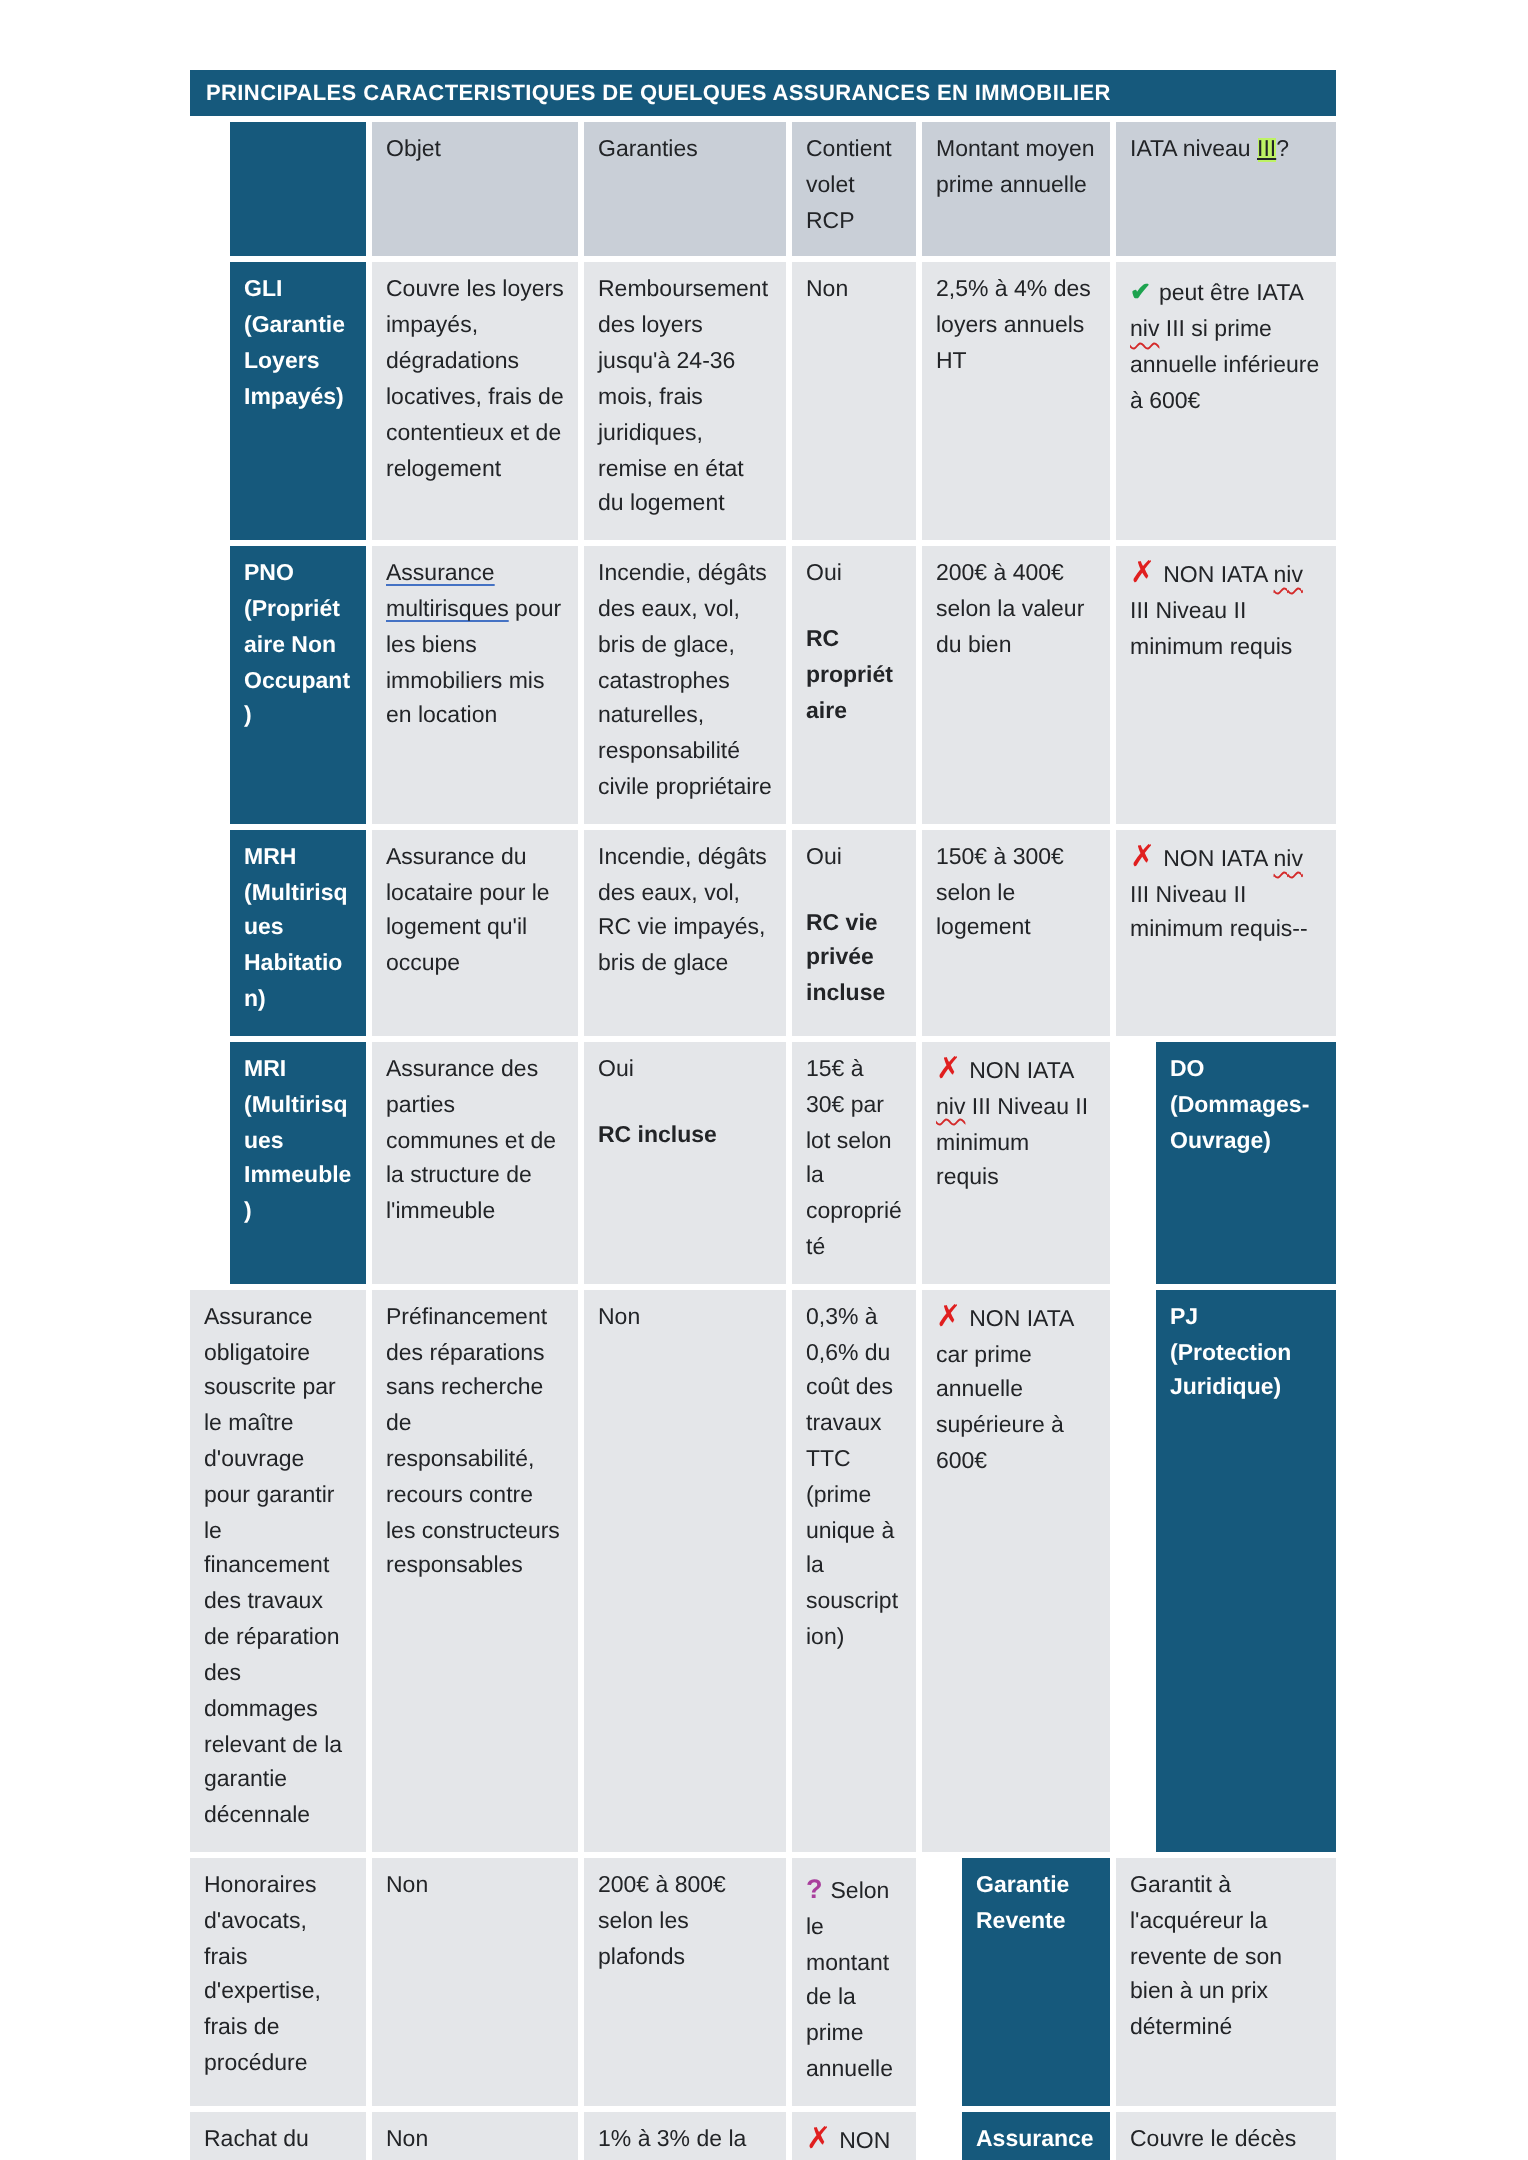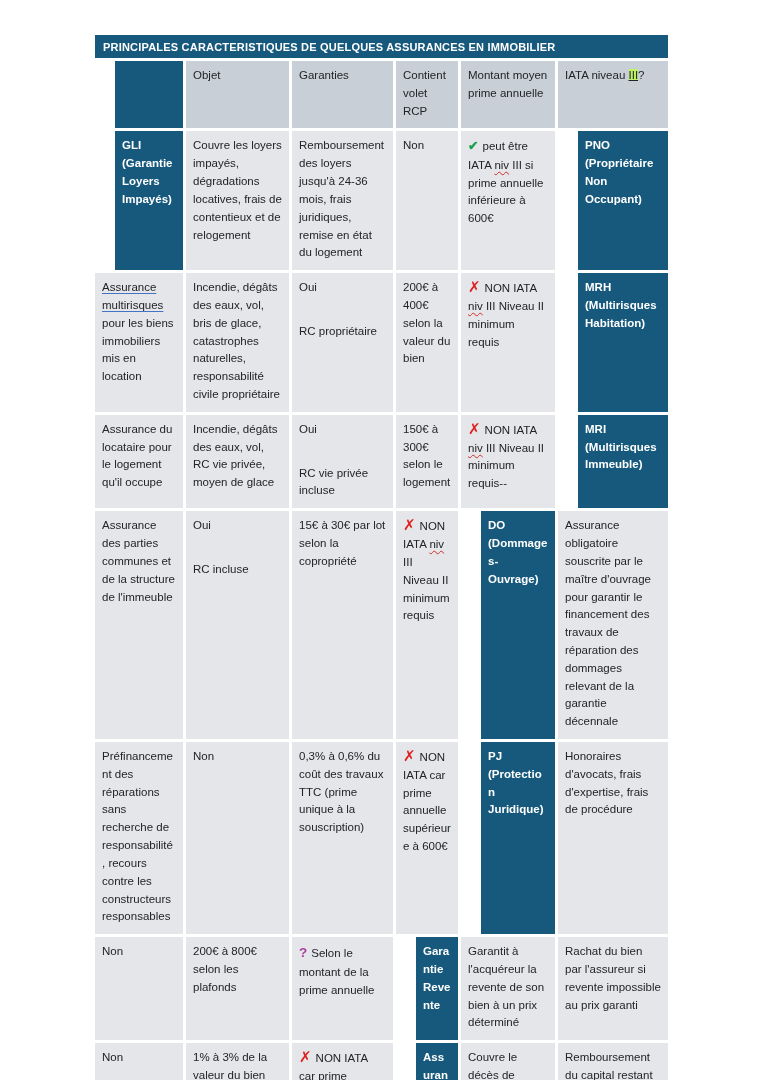--- a/index.html
+++ b/index.html
@@ -39,21 +39,21 @@
     margin-top: 33px;
   }
   .link {
     text-decoration: underline;
     text-decoration-color: #4472c4;
     text-underline-offset: 2px;
   }
   .highlight { background: #bef264; text-decoration: underline; }
 
   .rcp p { margin: 0; }
-  .rcp p + p { margin-top: 26px; }
+  .rcp p + p { margin-top: 15px; font-weight: bold; }
 
   .mark { margin-right: 4px; display: inline-block; }
   .mark-cross { color: #e01f1f; font-size: 15px; line-height: 1; }
   .mark-check { color: #1da34f; font-weight: 700; font-size: 12.5px; }
   .mark-question { color: #a93f9d; font-weight: 700; font-size: 13.5px; }
 </style>
 </head>
 <body>
 
 <div class="table-wrap">
@@ -64,33 +64,34 @@
       <div class="cell head">Garanties</div>
       <div class="cell head">Contient volet RCP</div>
       <div class="cell head">Montant moyen prime annuelle</div>
       <div class="cell head"><span>IATA niveau </span><span class="highlight">III</span><span>?</span></div>
       <div class="cell rowhead">GLI (Garantie Loyers Impayés)</div>
       <div class="cell body"><span>Couvre les loyers impayés, dégradations locatives, frais de contentieux et de relogement</span></div>
       <div class="cell body"><span>Remboursement des loyers jusqu'à 24-36 mois, frais juridiques, remise en état du logement</span></div>
       <div class="cell body rcp">
         <p>Non</p>
       </div>
+      <div class="cell body">2,5% à 4% des loyers annuels HT</div>
       <div class="cell body iata"><span class="mark mark-check">✔</span><span>peut être IATA </span><span class="wavy">niv</span><span> III si prime annuelle inférieure à 600€</span></div>
       <div class="cell rowhead">PNO (Propriétaire Non Occupant)</div>
       <div class="cell body"><span class="link">Assurance multirisques</span><span> pour les biens immobiliers mis en location</span></div>
       <div class="cell body"><span>Incendie, dégâts des eaux, vol, bris de glace, catastrophes naturelles, responsabilité civile propriétaire</span></div>
       <div class="cell body rcp">
         <p>Oui</p>
         <p>RC propriétaire</p>
       </div>
       <div class="cell body">200€ à 400€ selon la valeur du bien</div>
       <div class="cell body iata"><span class="mark mark-cross">✗</span><span>NON IATA </span><span class="wavy">niv</span><span> III Niveau II minimum requis</span></div>
       <div class="cell rowhead">MRH (Multirisques Habitation)</div>
       <div class="cell body"><span>Assurance du locataire pour le logement qu'il occupe</span></div>
-      <div class="cell body"><span>Incendie, dégâts des eaux, vol, RC vie privée, moyen de glace</span></div>
+      <div class="cell body"><span>Incendie, dégâts des eaux, vol, RC vie impayés, bris de glace</span></div>
       <div class="cell body rcp">
         <p>Oui</p>
         <p>RC vie privée incluse</p>
       </div>
       <div class="cell body">150€ à 300€ selon le logement</div>
       <div class="cell body iata"><span class="mark mark-cross">✗</span><span>NON IATA </span><span class="wavy">niv</span><span> III Niveau II minimum requis--</span></div>
       <div class="cell rowhead">MRI (Multirisques Immeuble)</div>
       <div class="cell body"><span>Assurance des parties communes et de la structure de l'immeuble</span></div>
       <div class="cell body rcp">
         <p>Oui</p>

